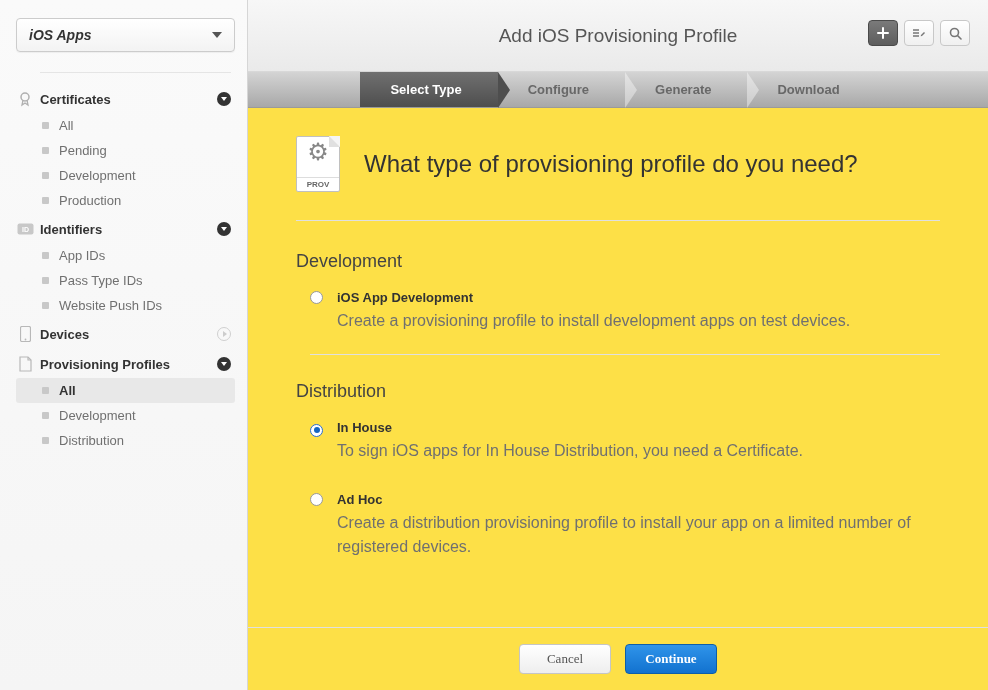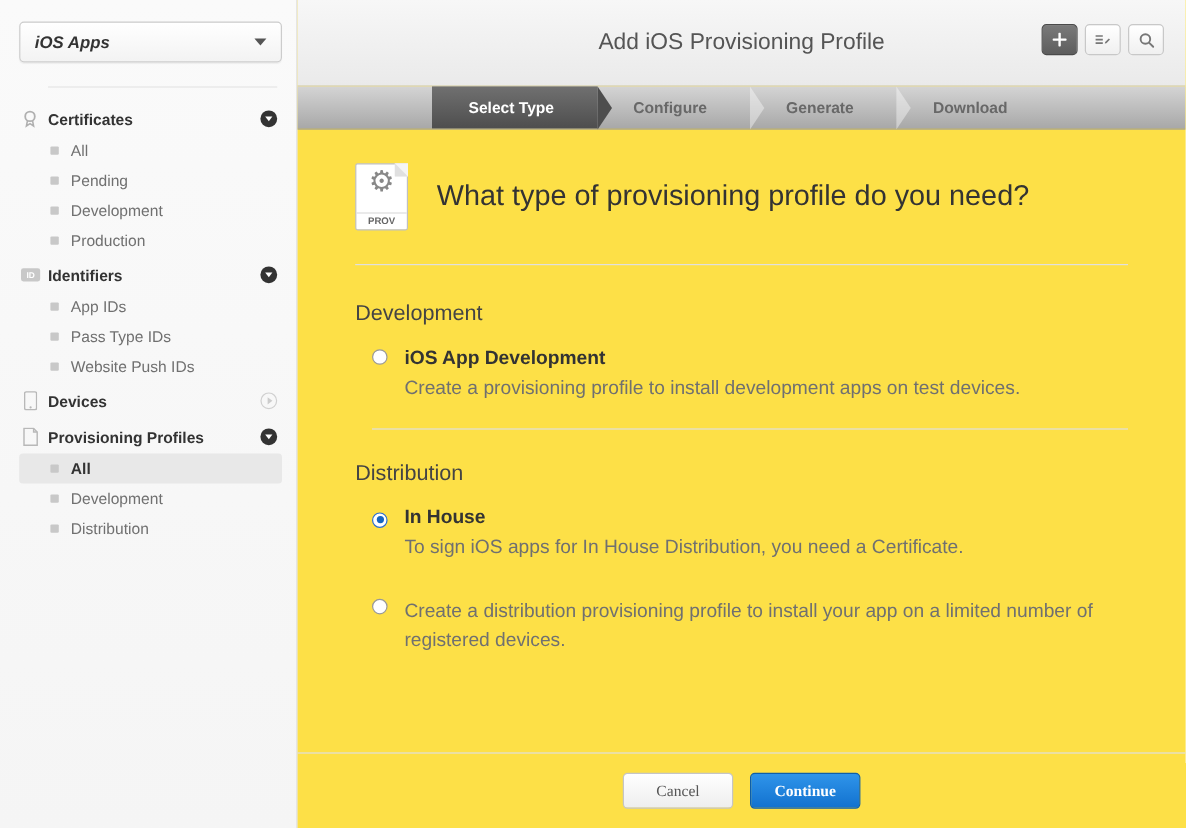--- a/index.html
+++ b/index.html
@@ -289,21 +289,21 @@
       border-color: #2a6dd1;
     }
     .radio.selected::after {
       content: "";
       width: 6px; height: 6px;
       background: #1565c0;
       border-radius: 50%;
     }
     .option-label {
       font-weight: bold;
-      font-size: 16px;
+      font-size: 13px;
       color: #333;
       margin-bottom: 4px;
     }
     .option-desc {
       font-size: 16px;
       color: #707070;
       line-height: 1.45;
     }
     
     .footer-btns {
@@ -494,20 +494,21 @@
       <div class="option-row" style="padding-bottom:8px;">
         <div class="radio-container"><span class="radio selected"></span></div>
         <div>
           <div class="option-label">In House</div>
           <div class="option-desc">To sign iOS apps for In House Distribution, you need a Certificate.</div>
         </div>
       </div>
       <div class="option-row">
         <div class="radio-container"><span class="radio"></span></div>
         <div>
+          <div class="option-label">Ad Hoc</div>
           <div class="option-desc">Create a distribution provisioning profile to install your app on a limited number of registered devices.</div>
         </div>
       </div>
     </div>
 
     <div class="footer-btns">
       <div class="btn btn-cancel">Cancel</div>
       <div class="btn btn-continue">Continue</div>
     </div>
   </div>

